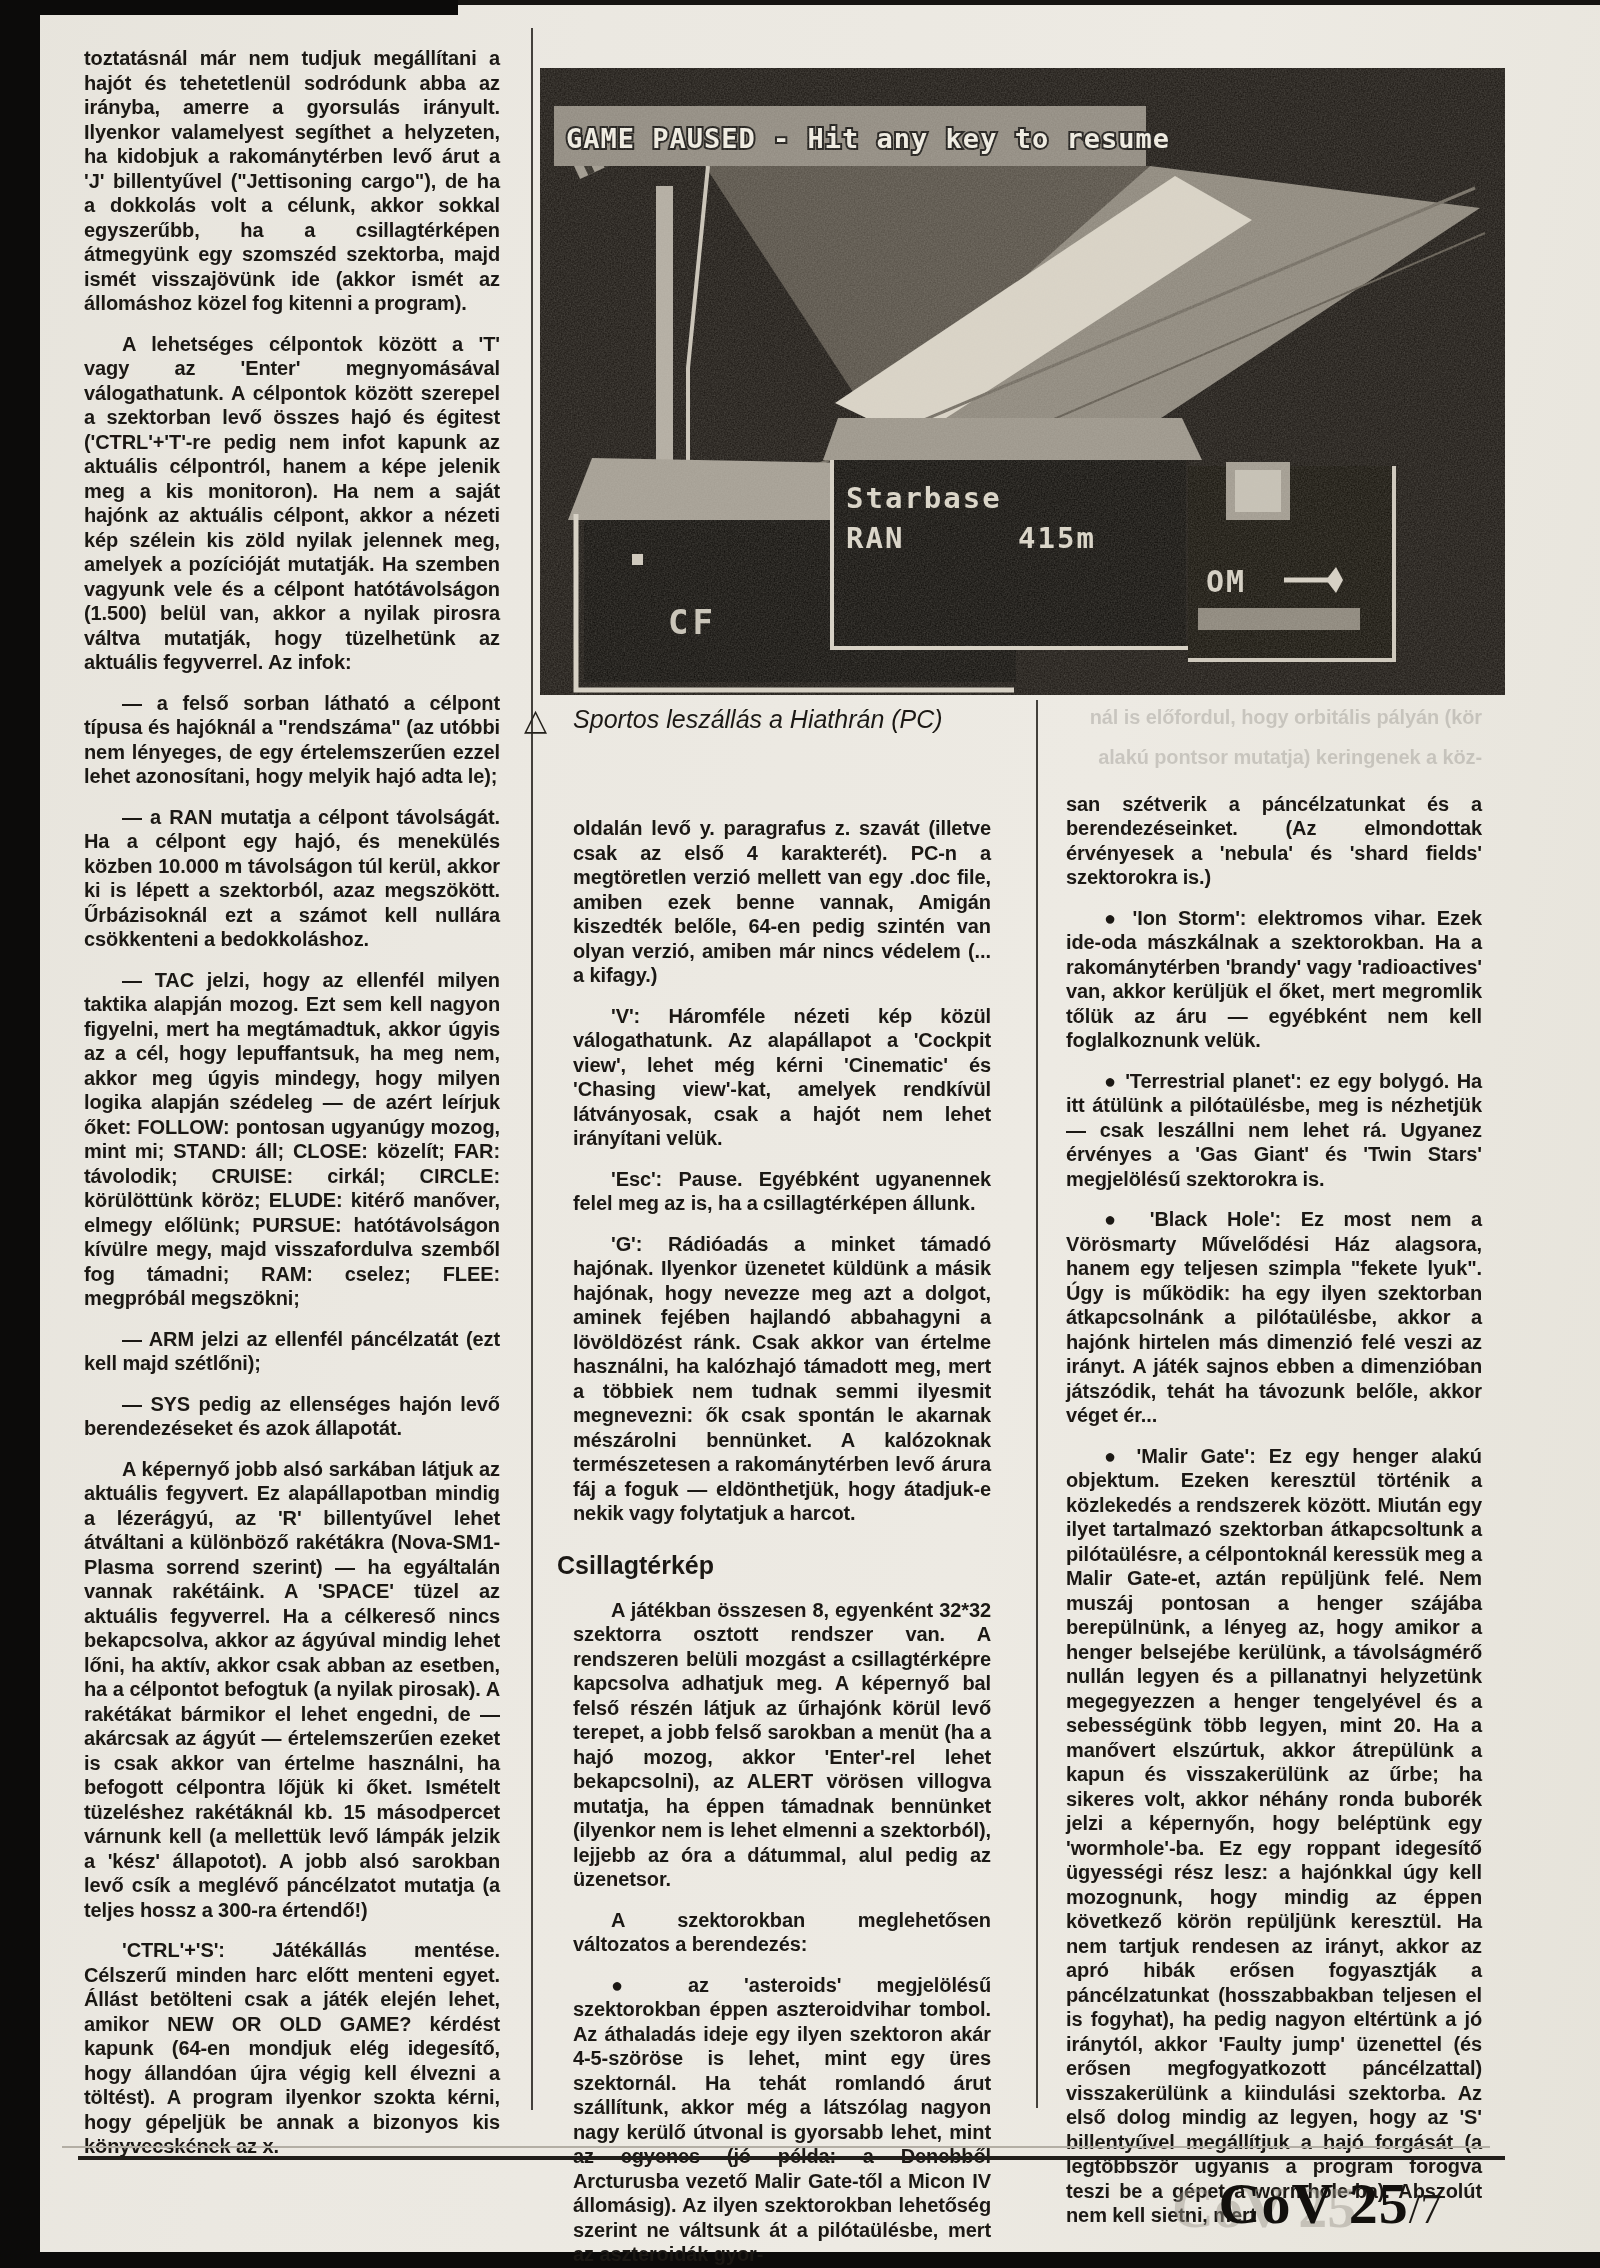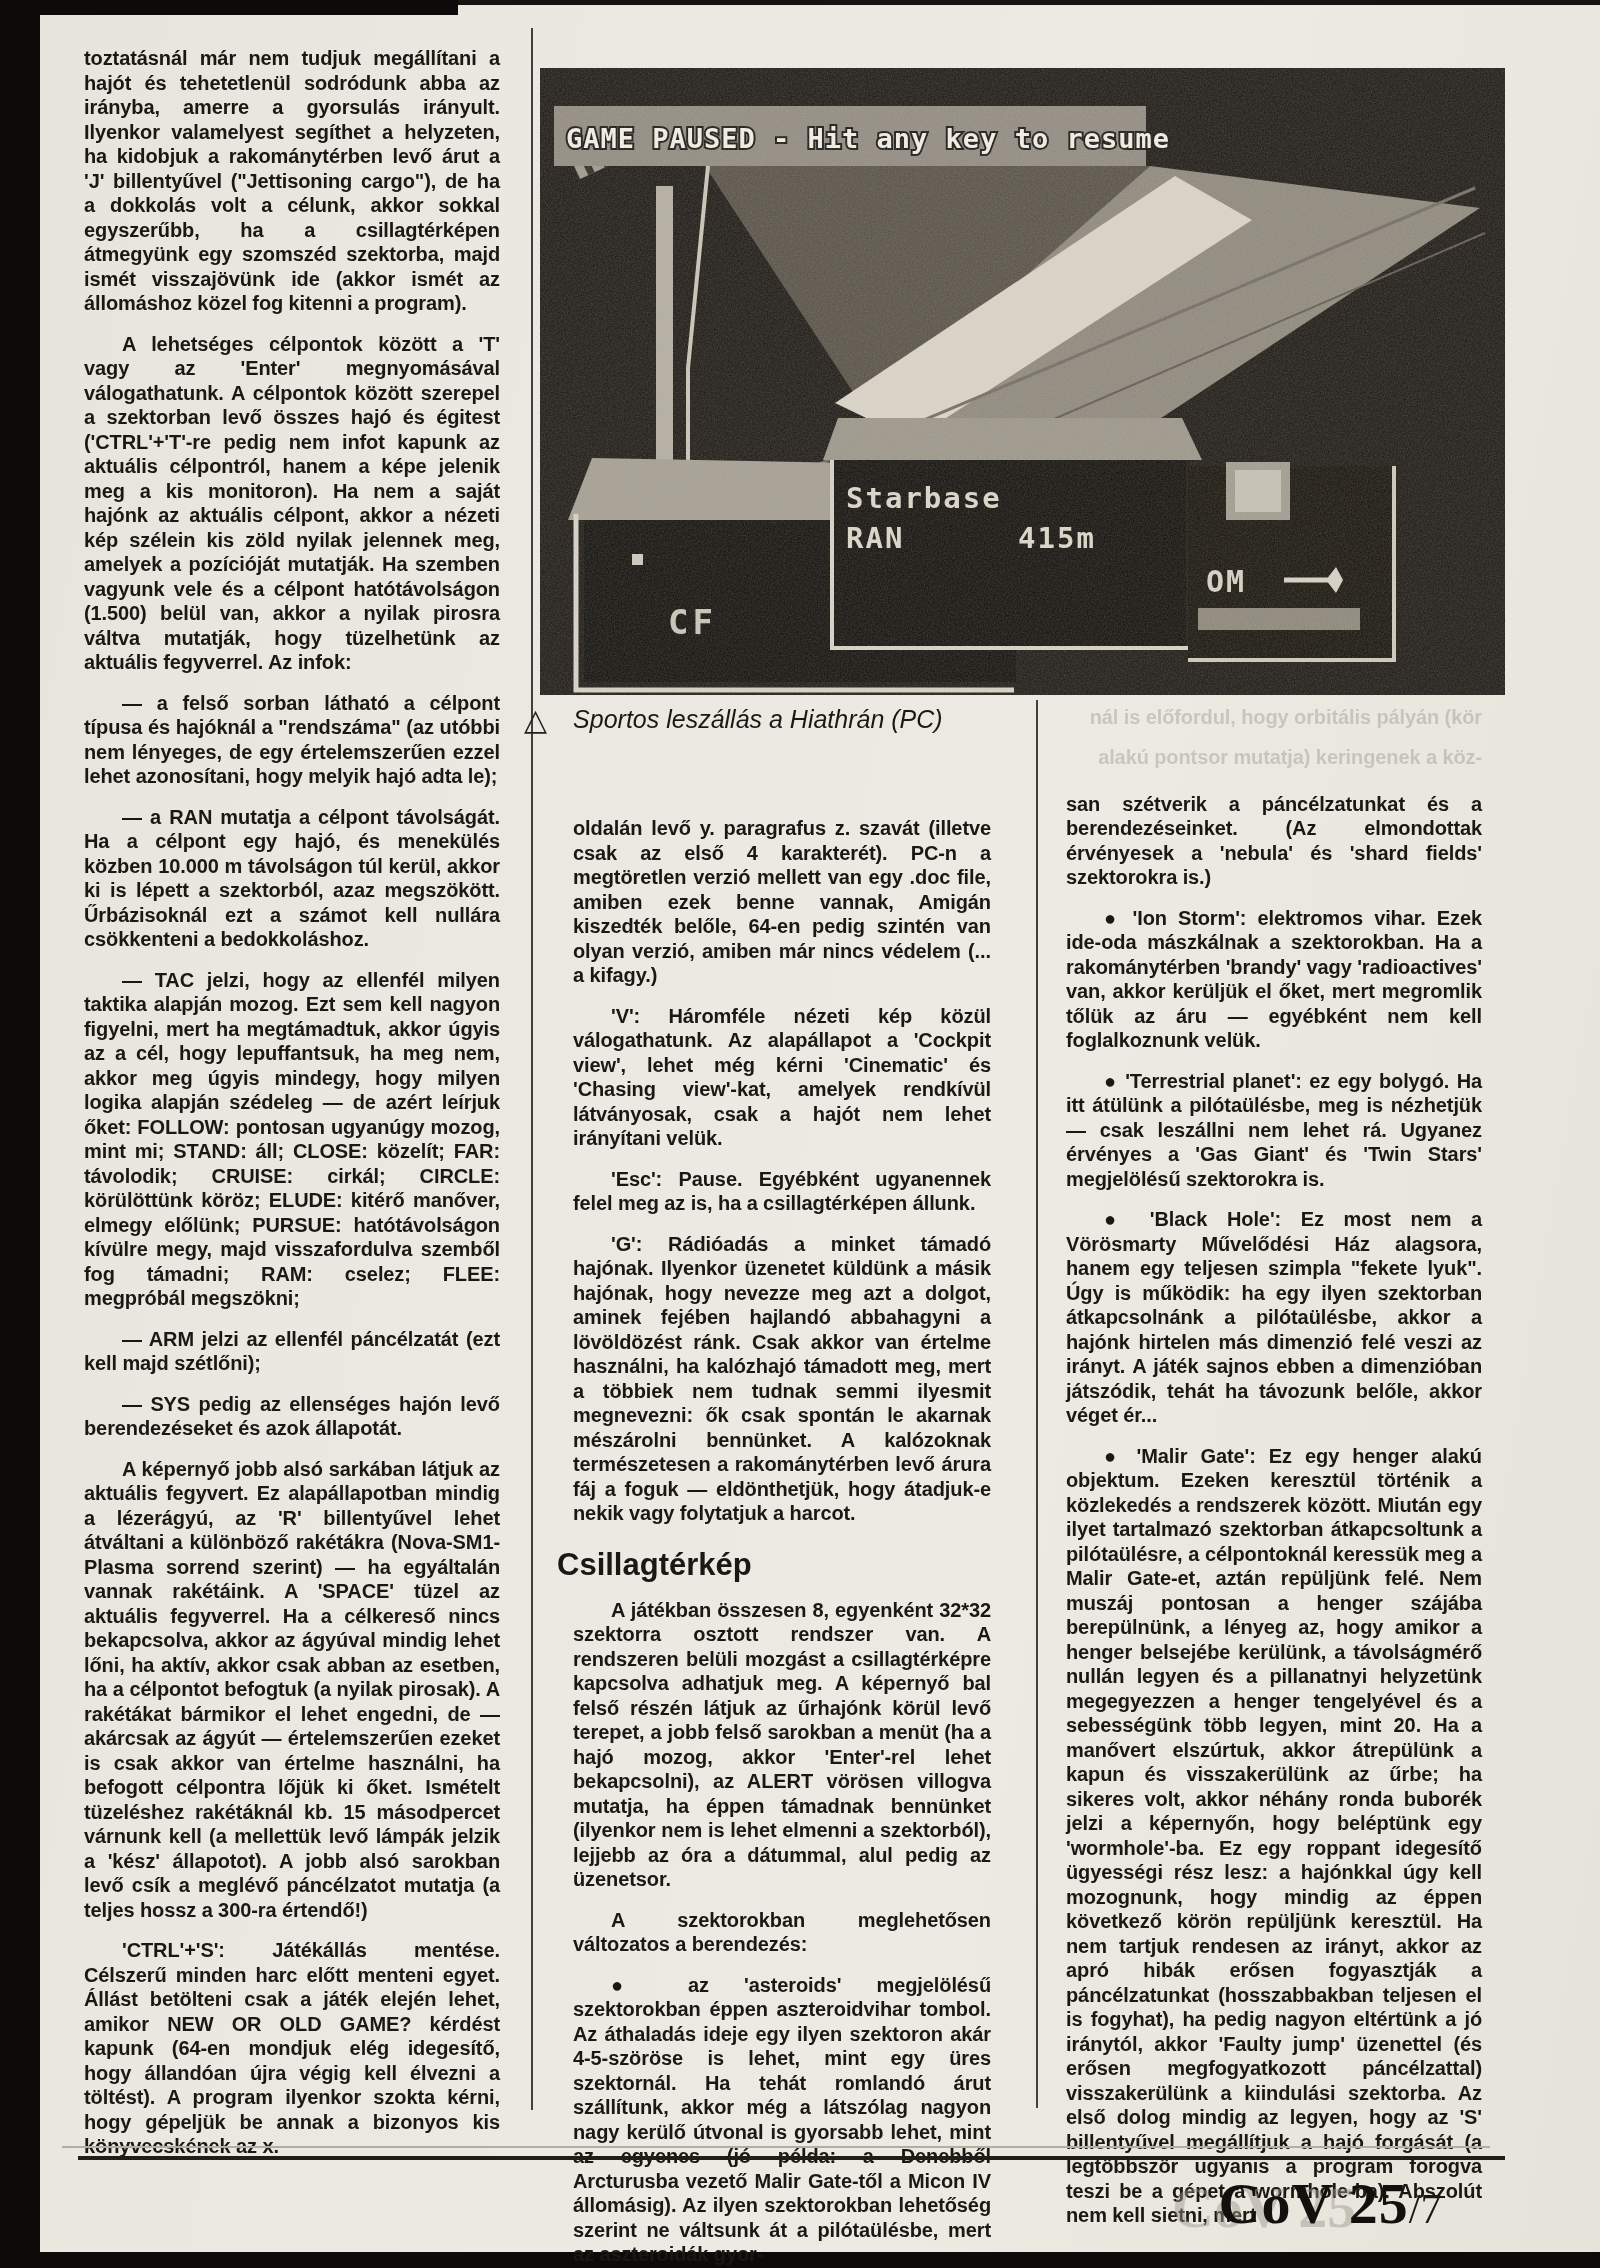--- a/index.html
+++ b/index.html
@@ -25,21 +25,21 @@
   .bar-bottom{position:absolute;left:0;top:2252px;width:1600px;height:16px;background:#0c0b0a;}
   
   .col{position:absolute;font-size:20px;line-height:24.5px;font-weight:700;letter-spacing:-0.1px;}
   .col-1{left:68px;top:30px;width:448px;}
   .col-2{left:557px;top:800px;width:450px;}
   .col-3{left:1050px;top:648px;width:448px;}
   .blk{margin:16px;text-align:justify;}
   .blk.indent{text-indent:38px;}
   .blk.ghost{opacity:.17;text-align:right;white-space:nowrap;overflow:hidden;}
   .blk.ghost + .blk.p{margin-top:22px;}
-  h2.blk{font-size:31px;line-height:34px;margin:22px 0 10px;text-align:left;letter-spacing:0;}
+  h2.blk{font-size:25px;line-height:34px;margin:22px 0 10px;text-align:left;letter-spacing:0;}
   .divider{position:absolute;width:2px;background:#43403b;}
   .divider-1{left:531px;top:28px;height:2082px;}
   .divider-2{left:1036px;top:700px;height:1408px;}
   
   .photo{position:absolute;left:540px;top:68px;width:965px;height:627px;background:var(--photo-dark,#191511);}
   .photo svg{display:block;width:965px;height:627px;}
   
   .caption{position:absolute;left:524px;top:702px;width:940px;font-size:25px;font-weight:400;}
   .caption .tri{font-style:normal;font-size:30px;vertical-align:-2px;margin-right:26px;color:#23201b;}
   .caption .cap-text{font-style:italic;letter-spacing:0;}

